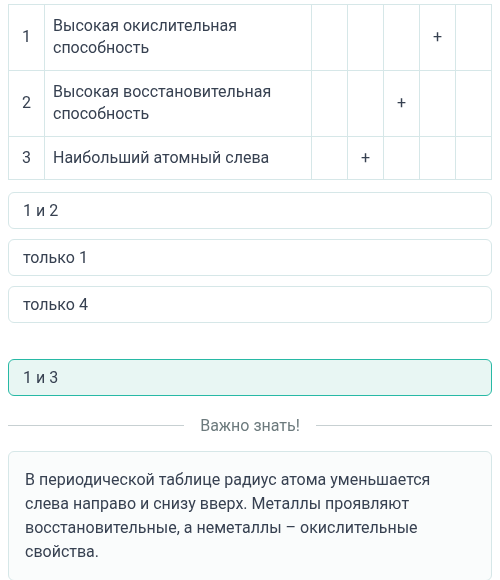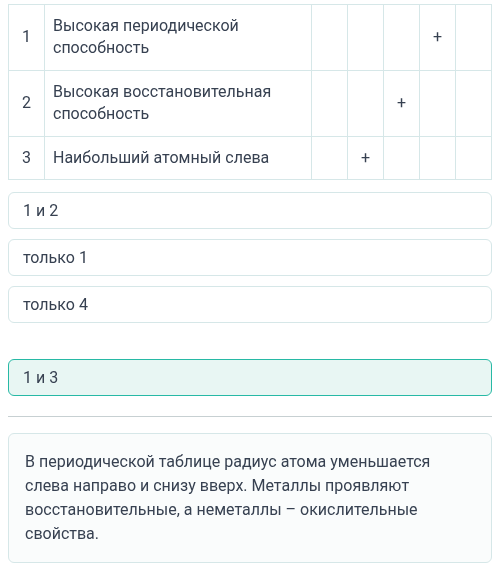--- a/index.html
+++ b/index.html
@@ -75,21 +75,21 @@
       background: #fafcfc;
     }
   </style>
 </head>
 <body>
 
 <table class="tbl">
   <tbody>
     <tr>
       <td class="num">1</td>
-      <td>Высокая периодической способность</td>
+      <td>Высокая окислительная способность</td>
       <td class="mk"></td>
       <td class="mk"></td>
       <td class="mk"></td>
       <td class="mk">+</td>
       <td class="mk"></td>
     </tr>
     <tr>
       <td class="num">2</td>
       <td>Высокая восстановительная способность</td>
       <td class="mk"></td>
@@ -118,18 +118,19 @@
 </div>
 <div class="opt">
   <span>только 4</span>
 </div>
 <div class="opt selected">
   <span>1 и 3</span>
 </div>
 
 <div class="divider">
   <div class="divider-line"></div>
+  <div class="divider-text">Важно знать!</div>
   <div class="divider-line"></div>
 </div>
 
 <div class="info-box">
   <span>В периодической таблице радиус атома уменьшается слева направо и снизу вверх. Металлы проявляют восстановительные, а неметаллы – окислительные свойства.</span>
 </div>
 
 </body></html>

